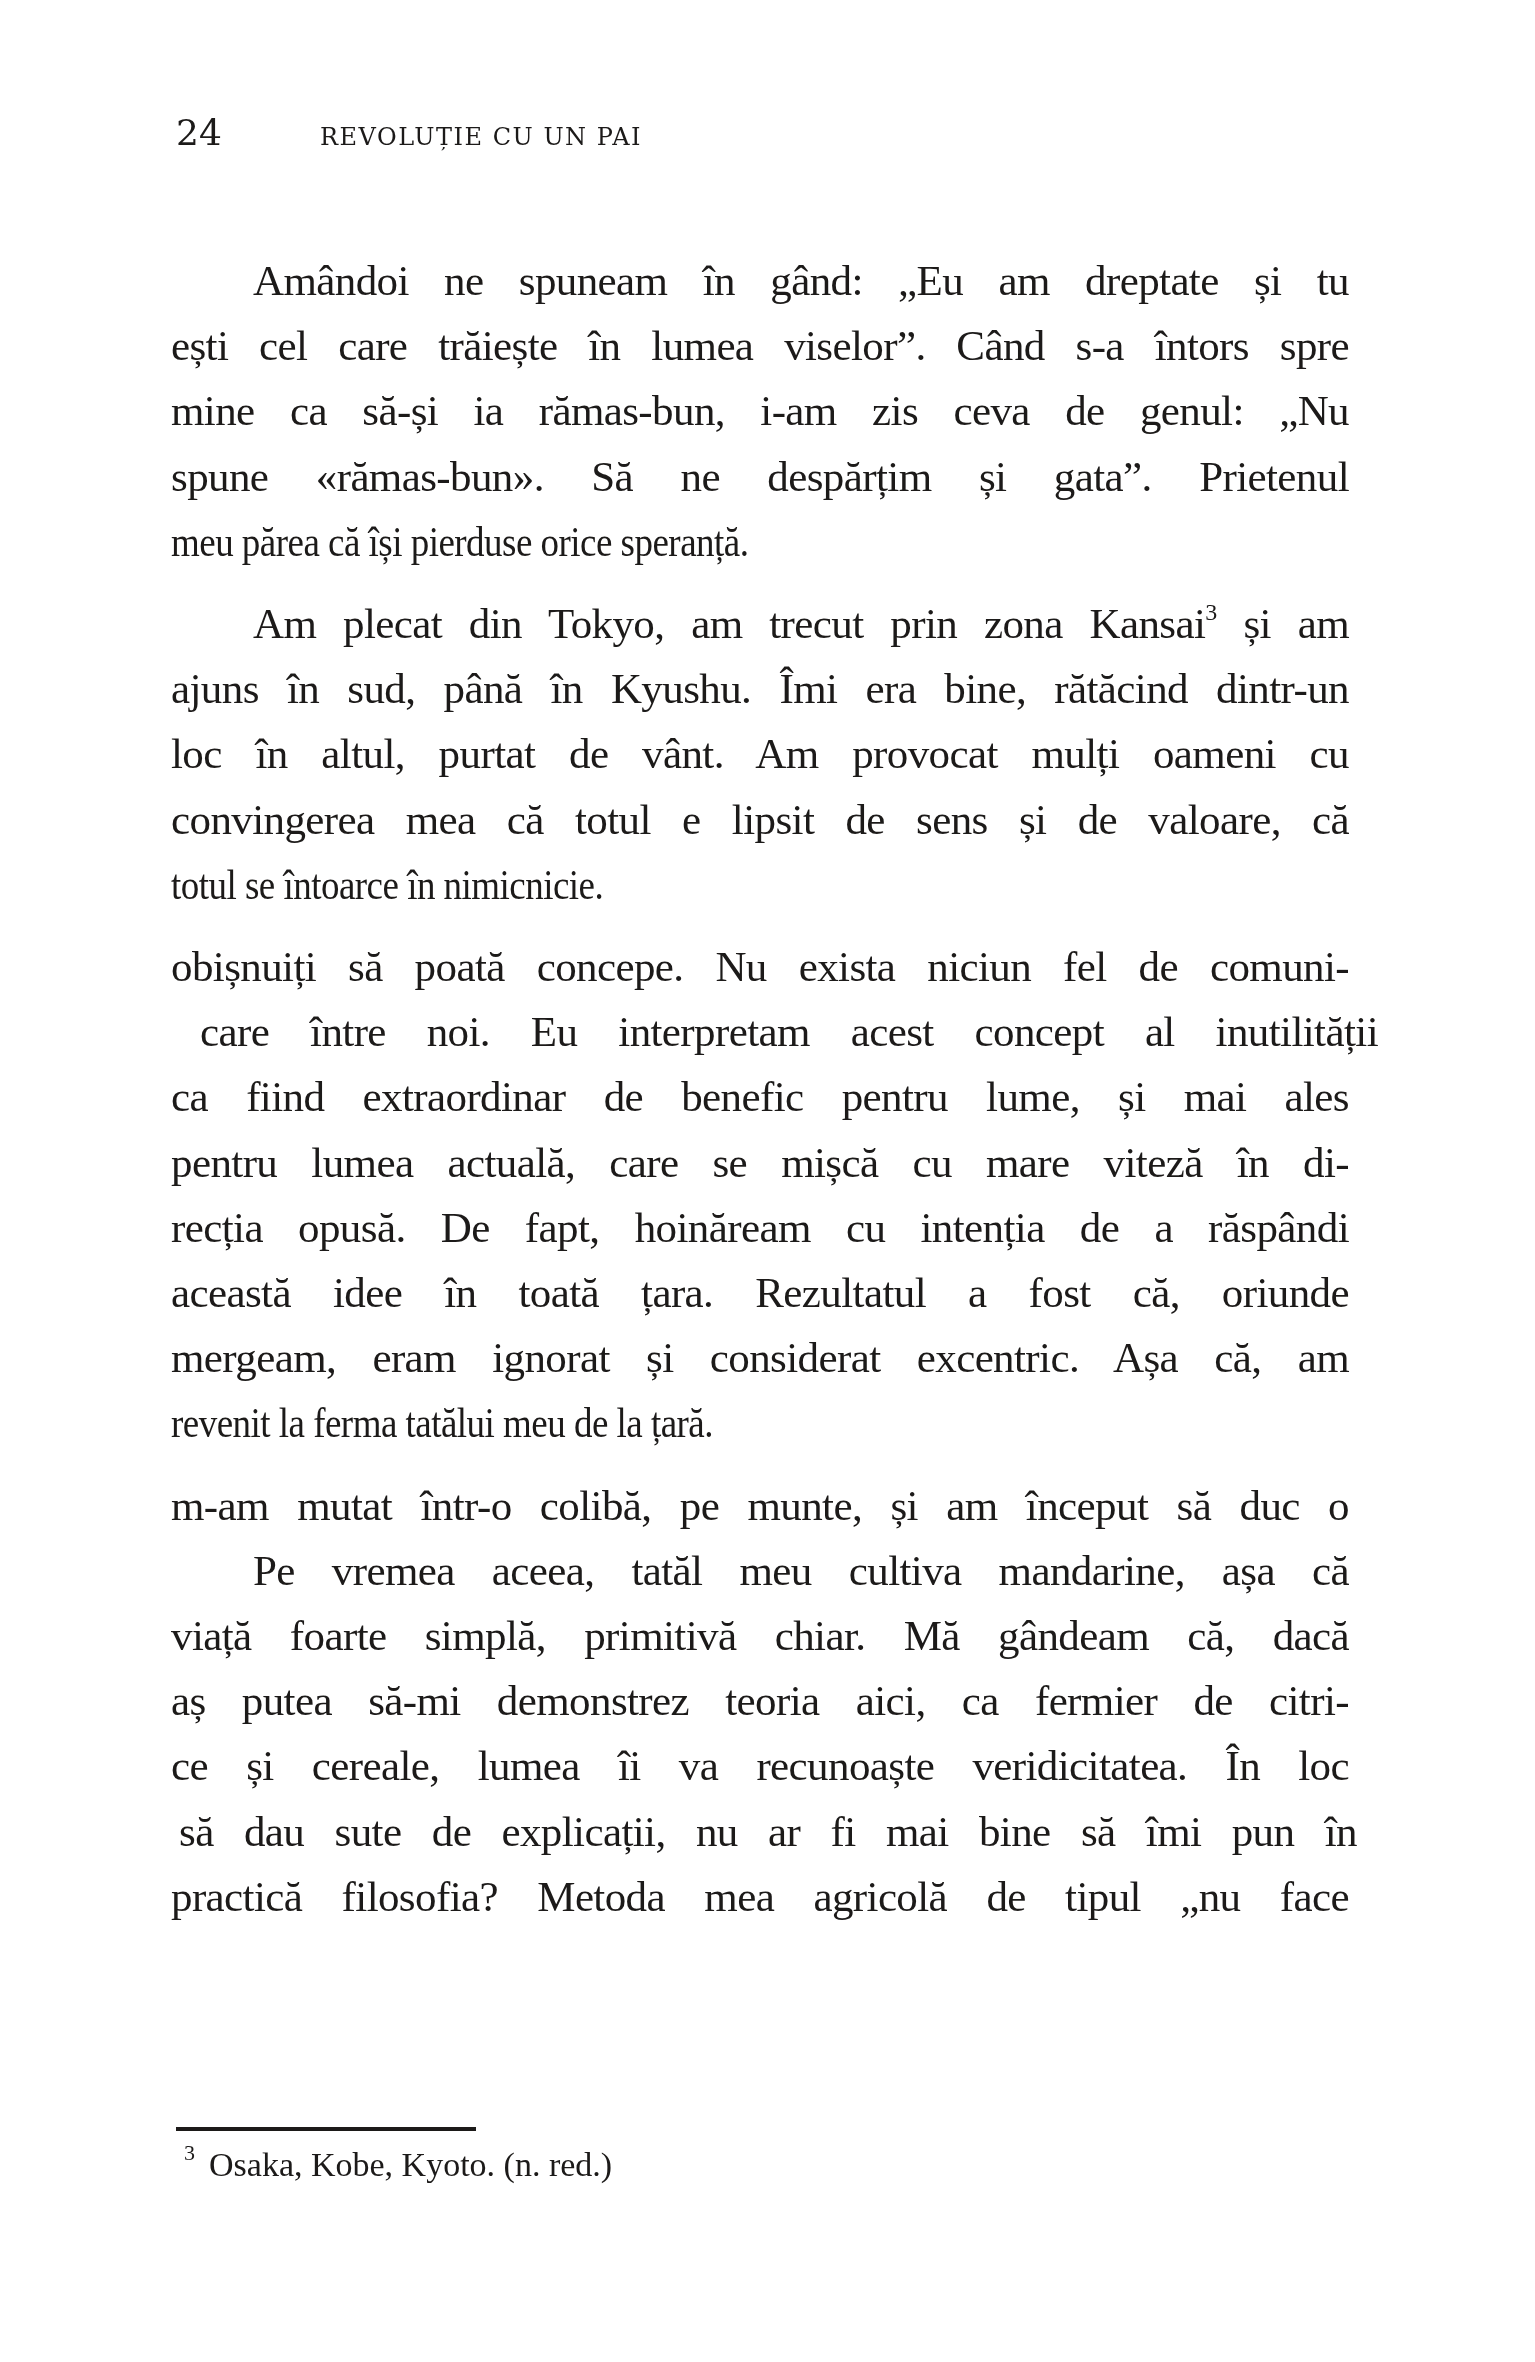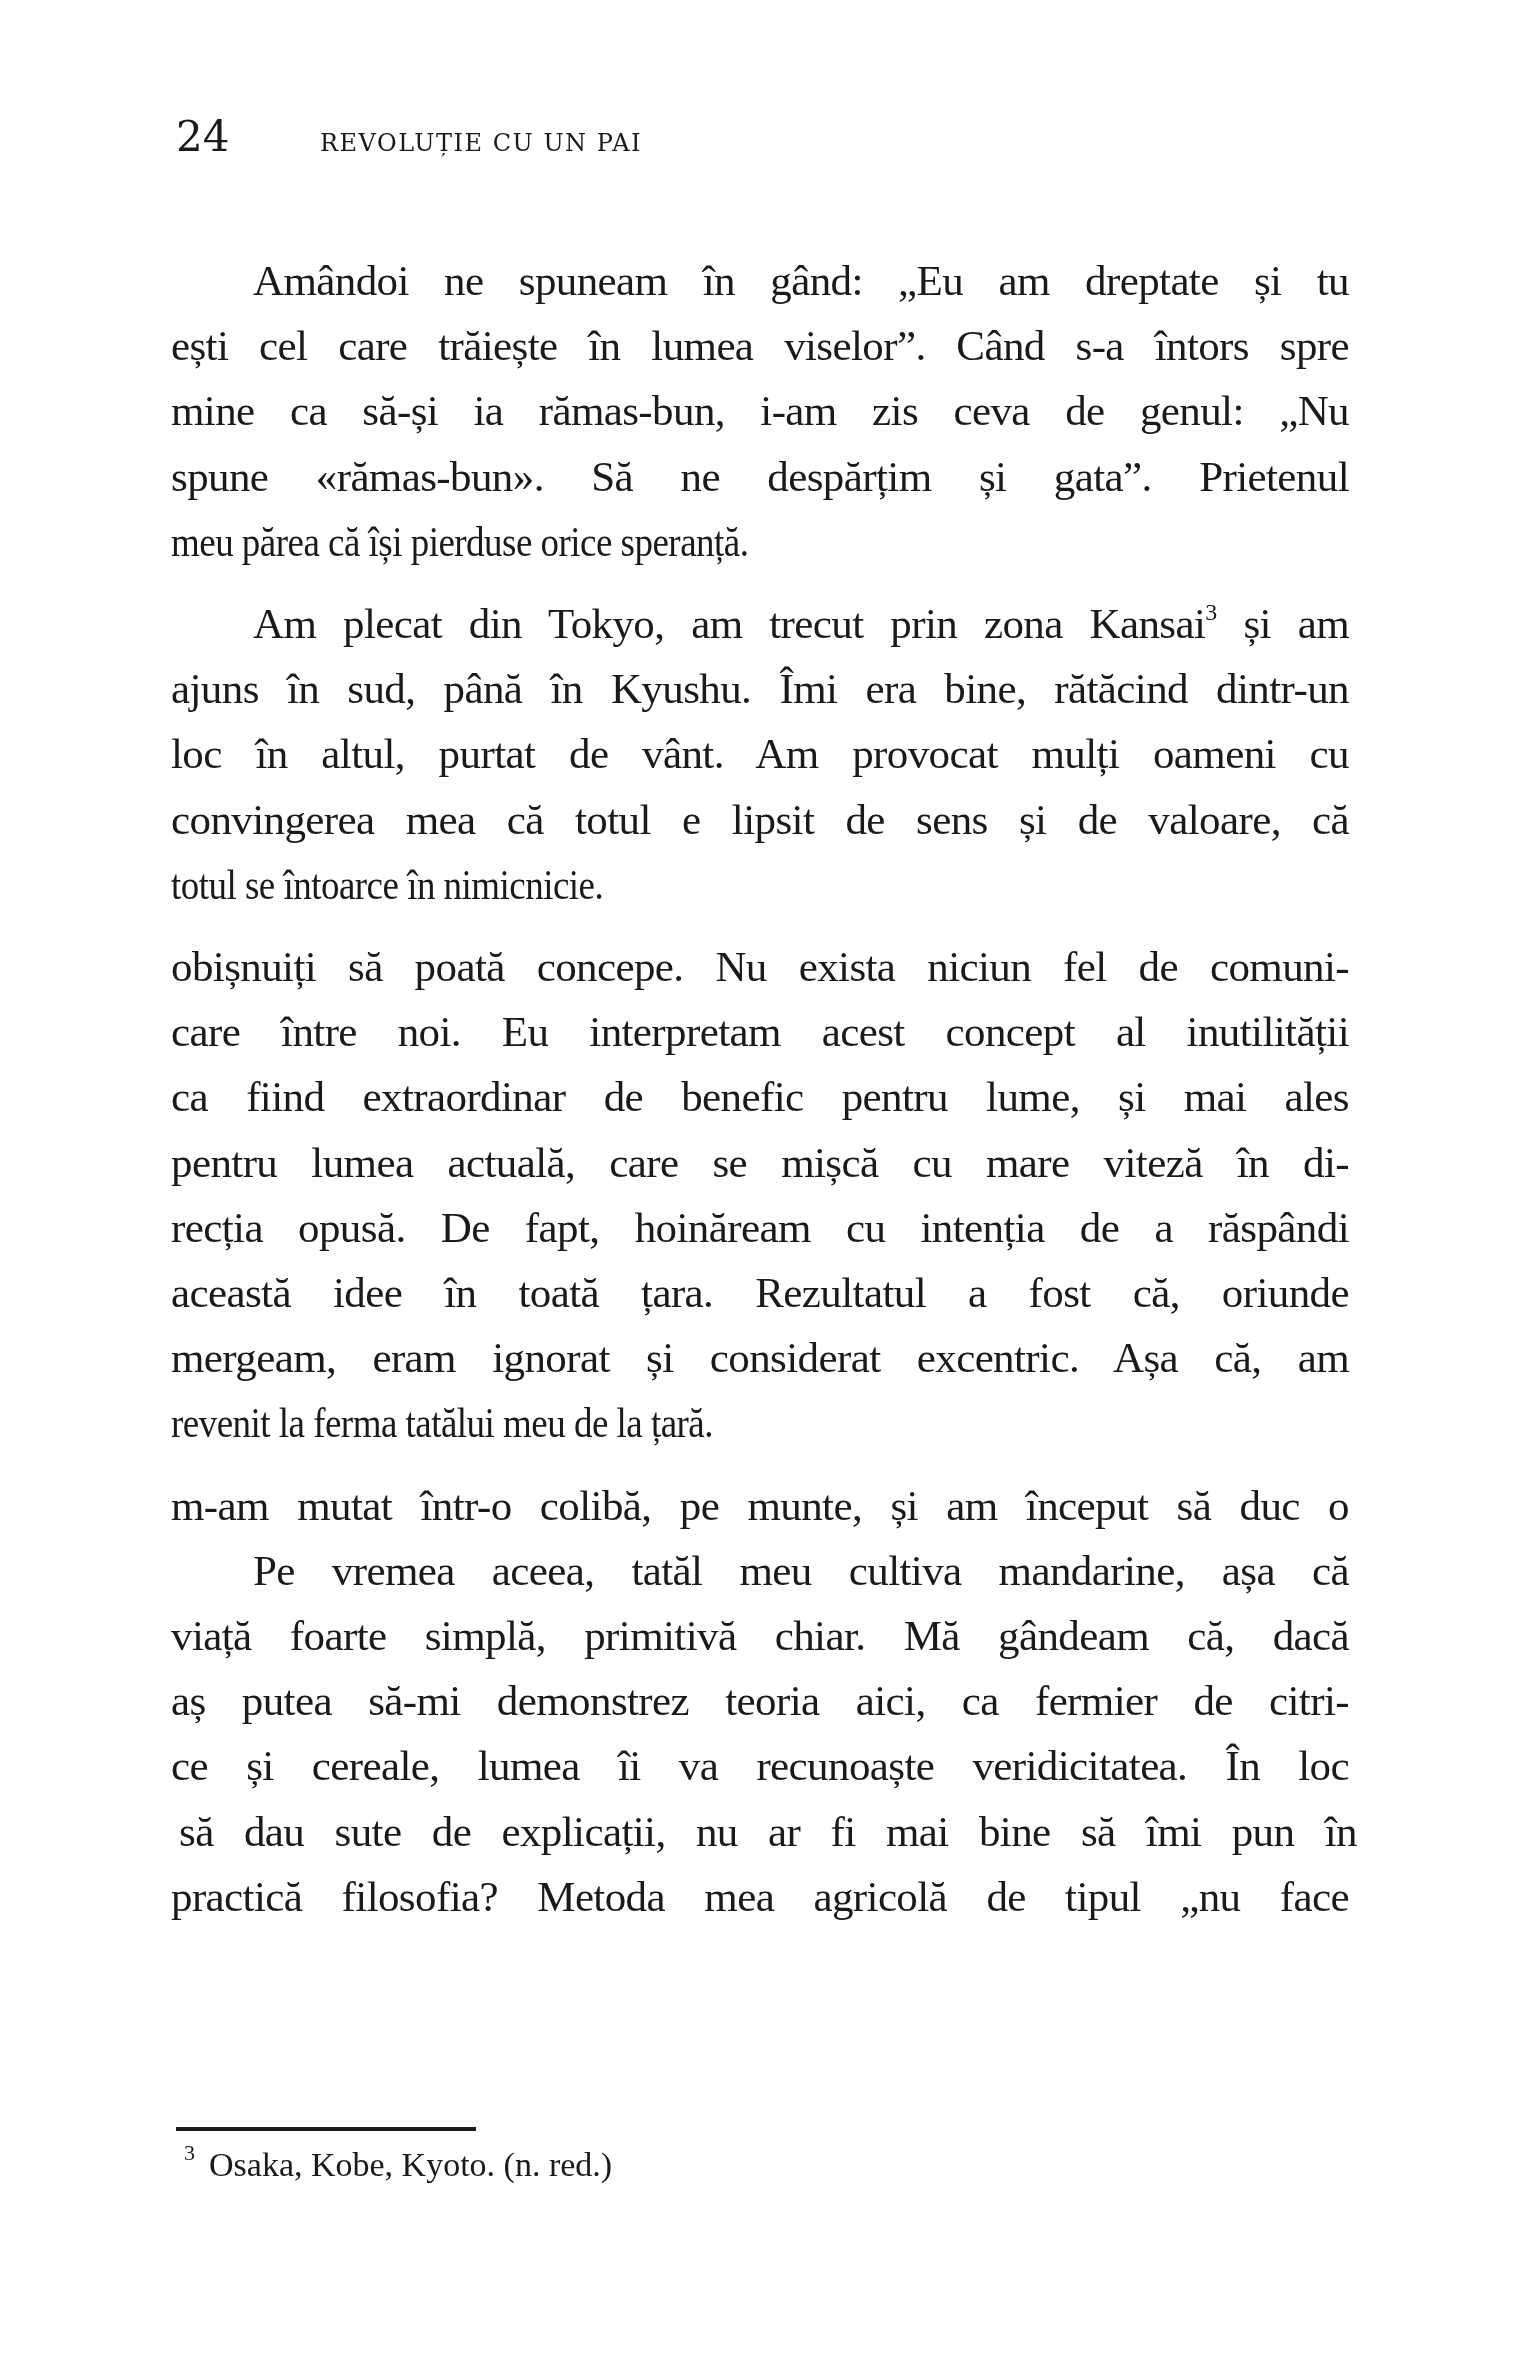--- a/index.html
+++ b/index.html
@@ -18,21 +18,21 @@
   .running-head {
     position: absolute;
     top: 112px;
     left: 176px;
     height: 40px;
     display: flex;
     align-items: baseline;
     font-family: "DejaVu Serif", "Liberation Serif", serif;
   }
   .page-number {
-    font-size: 42px;
+    font-size: 36px;
     width: 144px;
     display: inline-block;
   }
   .book-title {
     font-size: 24px;
     letter-spacing: 1.5px;
     font-weight: normal;
   }
   .body-text {
     position: absolute;
@@ -112,21 +112,21 @@
   <p class="paragraph">
     <span class="line first" style="white-space: nowrap; display: block; transform-origin: left center; width: 1096px; padding-left: 82px; transform: scaleX(1);"><span>Am plecat din Tokyo, am trecut prin zona Kansai</span><sup class="fn-ref">3</sup><span> și am</span></span>
     <span class="line" style="white-space: nowrap; display: block; transform-origin: left center; width: 1178px; transform: scaleX(1);">ajuns în sud, până în Kyushu. Îmi era bine, rătăcind dintr-un</span>
     <span class="line" style="white-space: nowrap; display: block; transform-origin: left center; width: 1178px; transform: scaleX(1);">loc în altul, purtat de vânt. Am provocat mulți oameni cu</span>
     <span class="line" style="white-space: nowrap; display: block; transform-origin: left center; width: 1178px; transform: scaleX(1);">convingerea mea că totul e lipsit de sens și de valoare, că</span>
     <span class="line last" style="white-space: nowrap; display: block; transform-origin: left center; width: 503px; transform: scaleX(0.86);">totul se întoarce în nimicnicie.</span>
   </p>
 
   <p class="paragraph">
     <span class="line" style="white-space: nowrap; display: block; transform-origin: left center; width: 1178px; transform: scaleX(1);">obișnuiți să poată concepe. Nu exista niciun fel de comuni-</span>
-    <span class="line" style="white-space: nowrap; display: block; transform-origin: left center; width: 1178px; transform: scaleX(1);">care între noi. Eu interpretam acest concept al inutilității</span>
+    <span class="line" style="white-space: nowrap; display: block; transform-origin: left center; width: 1178px; transform: scaleX(1); margin-left: 29px;">care între noi. Eu interpretam acest concept al inutilității</span>
     <span class="line" style="white-space: nowrap; display: block; transform-origin: left center; width: 1178px; transform: scaleX(1);">ca fiind extraordinar de benefic pentru lume, și mai ales</span>
     <span class="line" style="white-space: nowrap; display: block; transform-origin: left center; width: 1178px; transform: scaleX(1);">pentru lumea actuală, care se mișcă cu mare viteză în di-</span>
     <span class="line" style="white-space: nowrap; display: block; transform-origin: left center; width: 1178px; transform: scaleX(1);">recția opusă. De fapt, hoinăream cu intenția de a răspândi</span>
     <span class="line" style="white-space: nowrap; display: block; transform-origin: left center; width: 1178px; transform: scaleX(1);">această idee în toată țara. Rezultatul a fost că, oriunde</span>
     <span class="line" style="white-space: nowrap; display: block; transform-origin: left center; width: 1178px; transform: scaleX(1);">mergeam, eram ignorat și considerat excentric. Așa că, am</span>
     <span class="line last" style="white-space: nowrap; display: block; transform-origin: left center; width: 630px; transform: scaleX(0.86);">revenit la ferma tatălui meu de la țară.</span>
   </p>
 
   <p class="paragraph">
     <span class="line" style="white-space: nowrap; display: block; transform-origin: left center; width: 1178px; transform: scaleX(1);">m-am mutat într-o colibă, pe munte, și am început să duc o</span>

